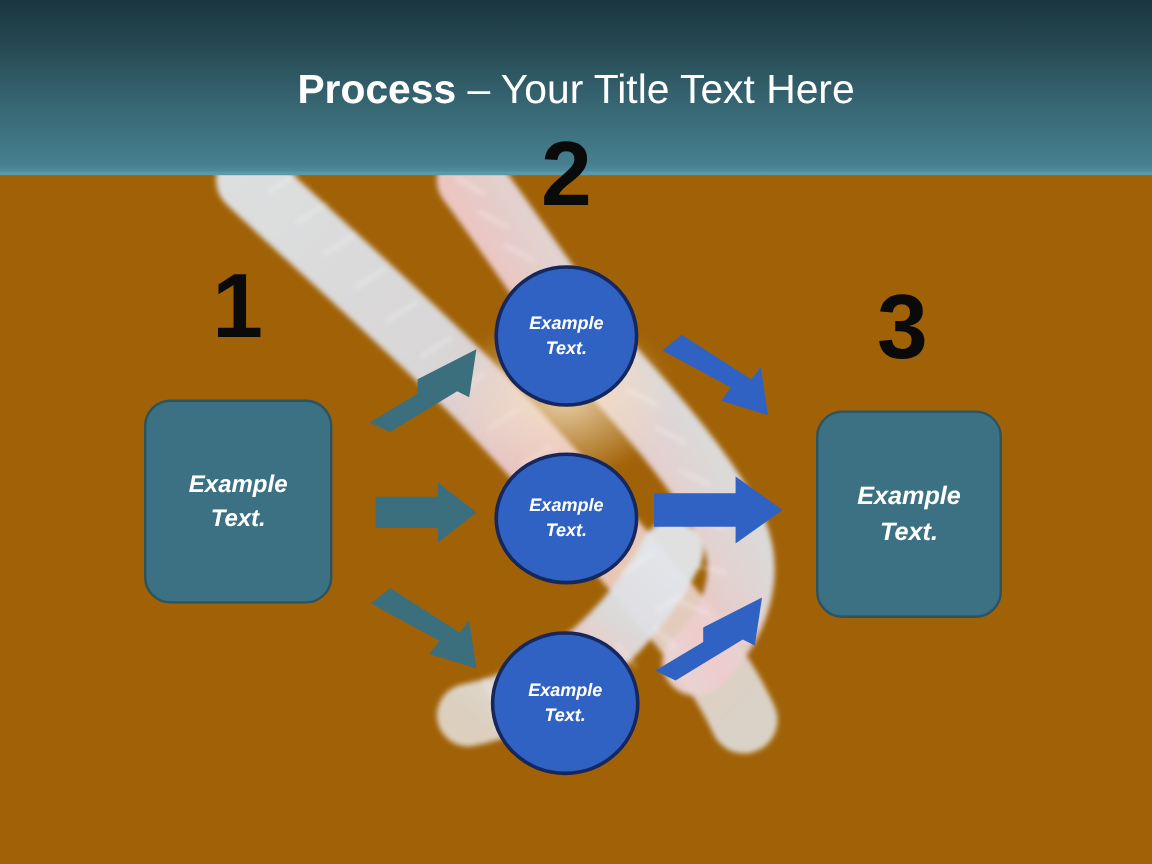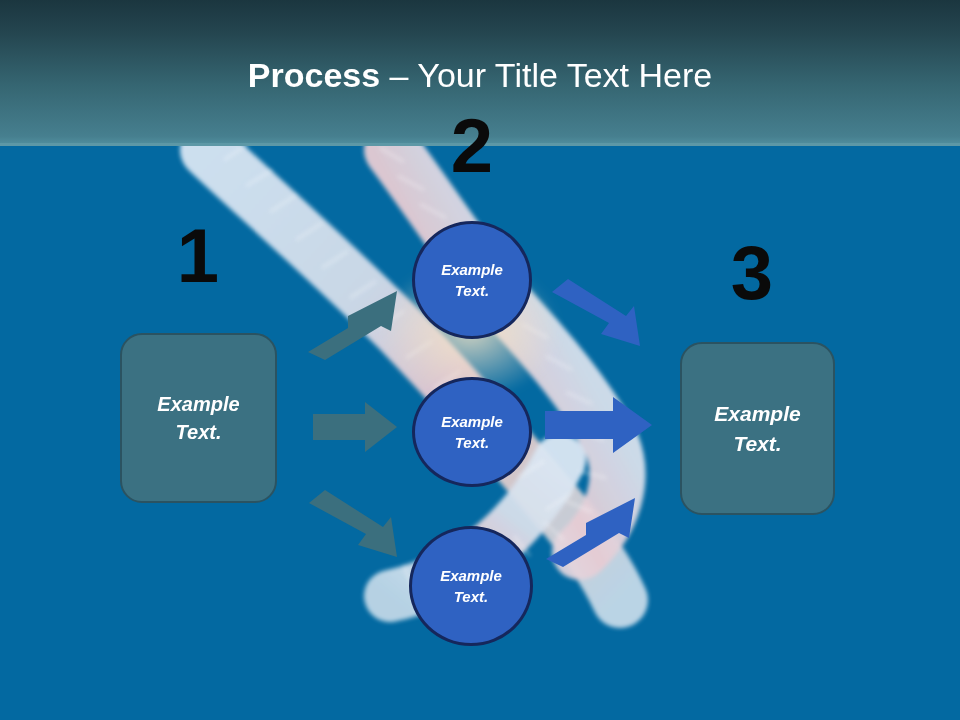--- a/index.html
+++ b/index.html
@@ -10,21 +10,21 @@
     width: 960px;
     height: 720px;
     overflow: hidden;
     font-family: "Liberation Sans", sans-serif;
     background: #c8cdcc;
   }
   #slide {
     position: relative;
     width: 960px;
     height: 720px;
-    background: #0369a1;
+    background: #a16207;
     overflow: hidden;
   }
 
   
   #bg-art {
     position: absolute;
     left: 0;
     top: 0;
     width: 960px;
     height: 720px;

